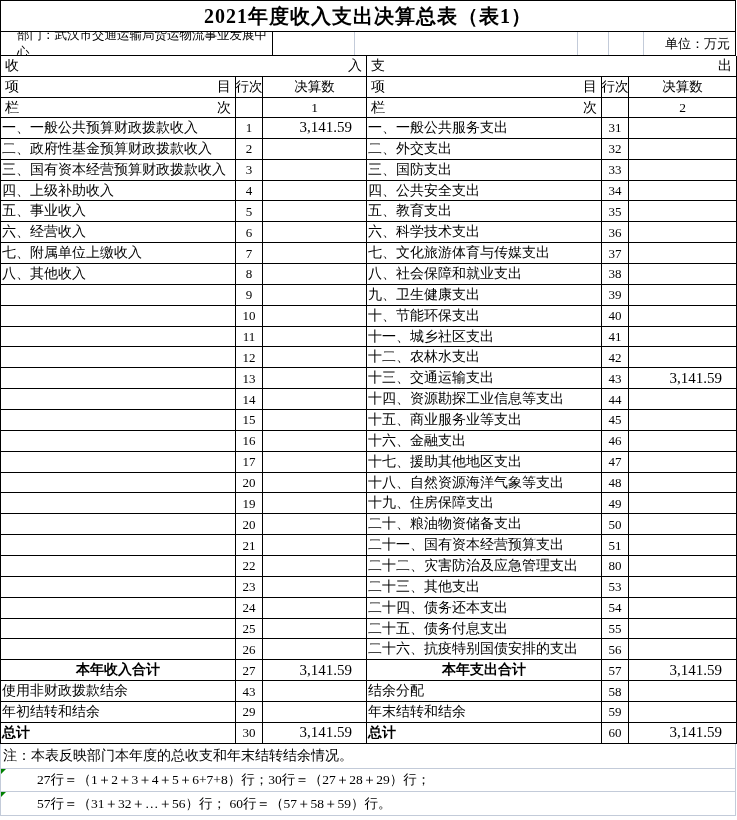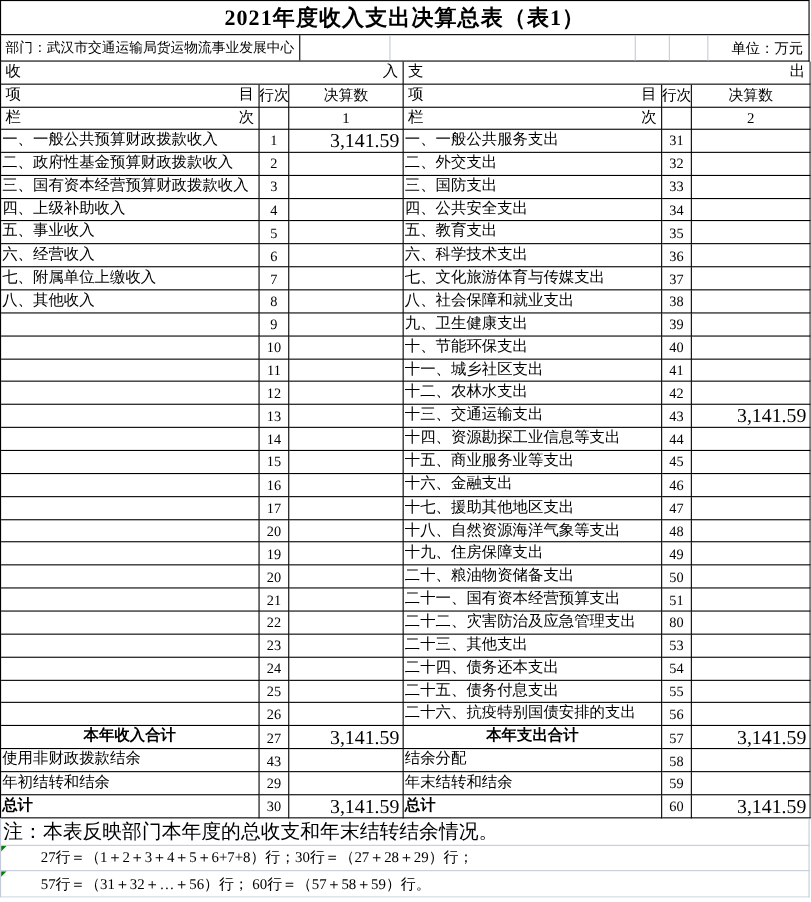--- a/index.html
+++ b/index.html
@@ -8,45 +8,45 @@
 
   
   .title-row{box-sizing:border-box;height:32px;border:1px solid #000;
     display:flex;align-items:center;justify-content:center;
     font-size:20px;font-weight:bold;letter-spacing:1px;}
 
   
   .dept-row{box-sizing:border-box;height:24px;border-left:1px solid #000;border-right:1px solid #000;
     border-bottom:1px solid #000;display:flex;align-items:center;font-size:12.5px;}
   .dept-cell{box-sizing:border-box;height:100%;display:flex;align-items:center;overflow:hidden;}
-  .dept-name{width:272px;border-right:1px solid #000;padding-left:4px;}
+  .dept-name{width:272px;border-right:1px solid #000;padding-left:16px;}
   .dept-empty-a{width:82px;border-right:1px solid #c3cbd9;}
   .dept-empty-b{width:223px;border-right:1px solid #c3cbd9;}
   .dept-empty-c{width:31px;border-right:1px solid #c3cbd9;}
   .dept-empty-d{width:35px;border-right:1px solid #c3cbd9;}
   .dept-unit{flex:1;justify-content:flex-end;padding-right:5px;font-size:13px;}
 
   
   .grid{box-sizing:border-box;width:737px;height:688px;border-left:1px solid #000;
     display:grid;grid-template-columns:235px 27px 104px 235px 27px 108px;
     grid-template-rows:21px 21px 20px repeat(30, 20.8667px);}
   .cell{box-sizing:border-box;border-right:1px solid #000;border-bottom:1px solid #000;
     display:flex;align-items:center;font-size:14px;overflow:hidden;white-space:nowrap;line-height:1;}
   .span3{grid-column:span 3;}
   .item{padding:0 1px;justify-content:flex-start;}
   .line{justify-content:center;font-size:13px;}
-  .amount{justify-content:flex-end;padding-right:3px;font-size:18px;}
+  .amount{justify-content:flex-end;padding-right:14px;font-size:15px;}
   .hdr-center{justify-content:center;font-size:13.5px;padding:0;}
   .dist{justify-content:space-between;padding:0 4px;}
   .center{justify-content:center;padding:0;}
   .bold{font-weight:bold;}
 
   
   .note-row{box-sizing:border-box;border-left:1px solid #c3cbd9;border-right:1px solid #c3cbd9;
-    border-bottom:1px solid #c3cbd9;display:flex;align-items:center;font-size:18px;
+    border-bottom:1px solid #c3cbd9;display:flex;align-items:center;font-size:14px;
     position:relative;overflow:hidden;white-space:nowrap;}
   .note-main{height:25px;padding-left:2px;}
   .formula{height:23px;padding-left:36px;font-size:13.5px;}
   .formula2{height:24px;}
   .tri{position:absolute;left:0;top:0;width:0;height:0;
     border-top:5px solid #008000;border-right:5px solid transparent;}
 </style>
 </head>
 <body>
 

